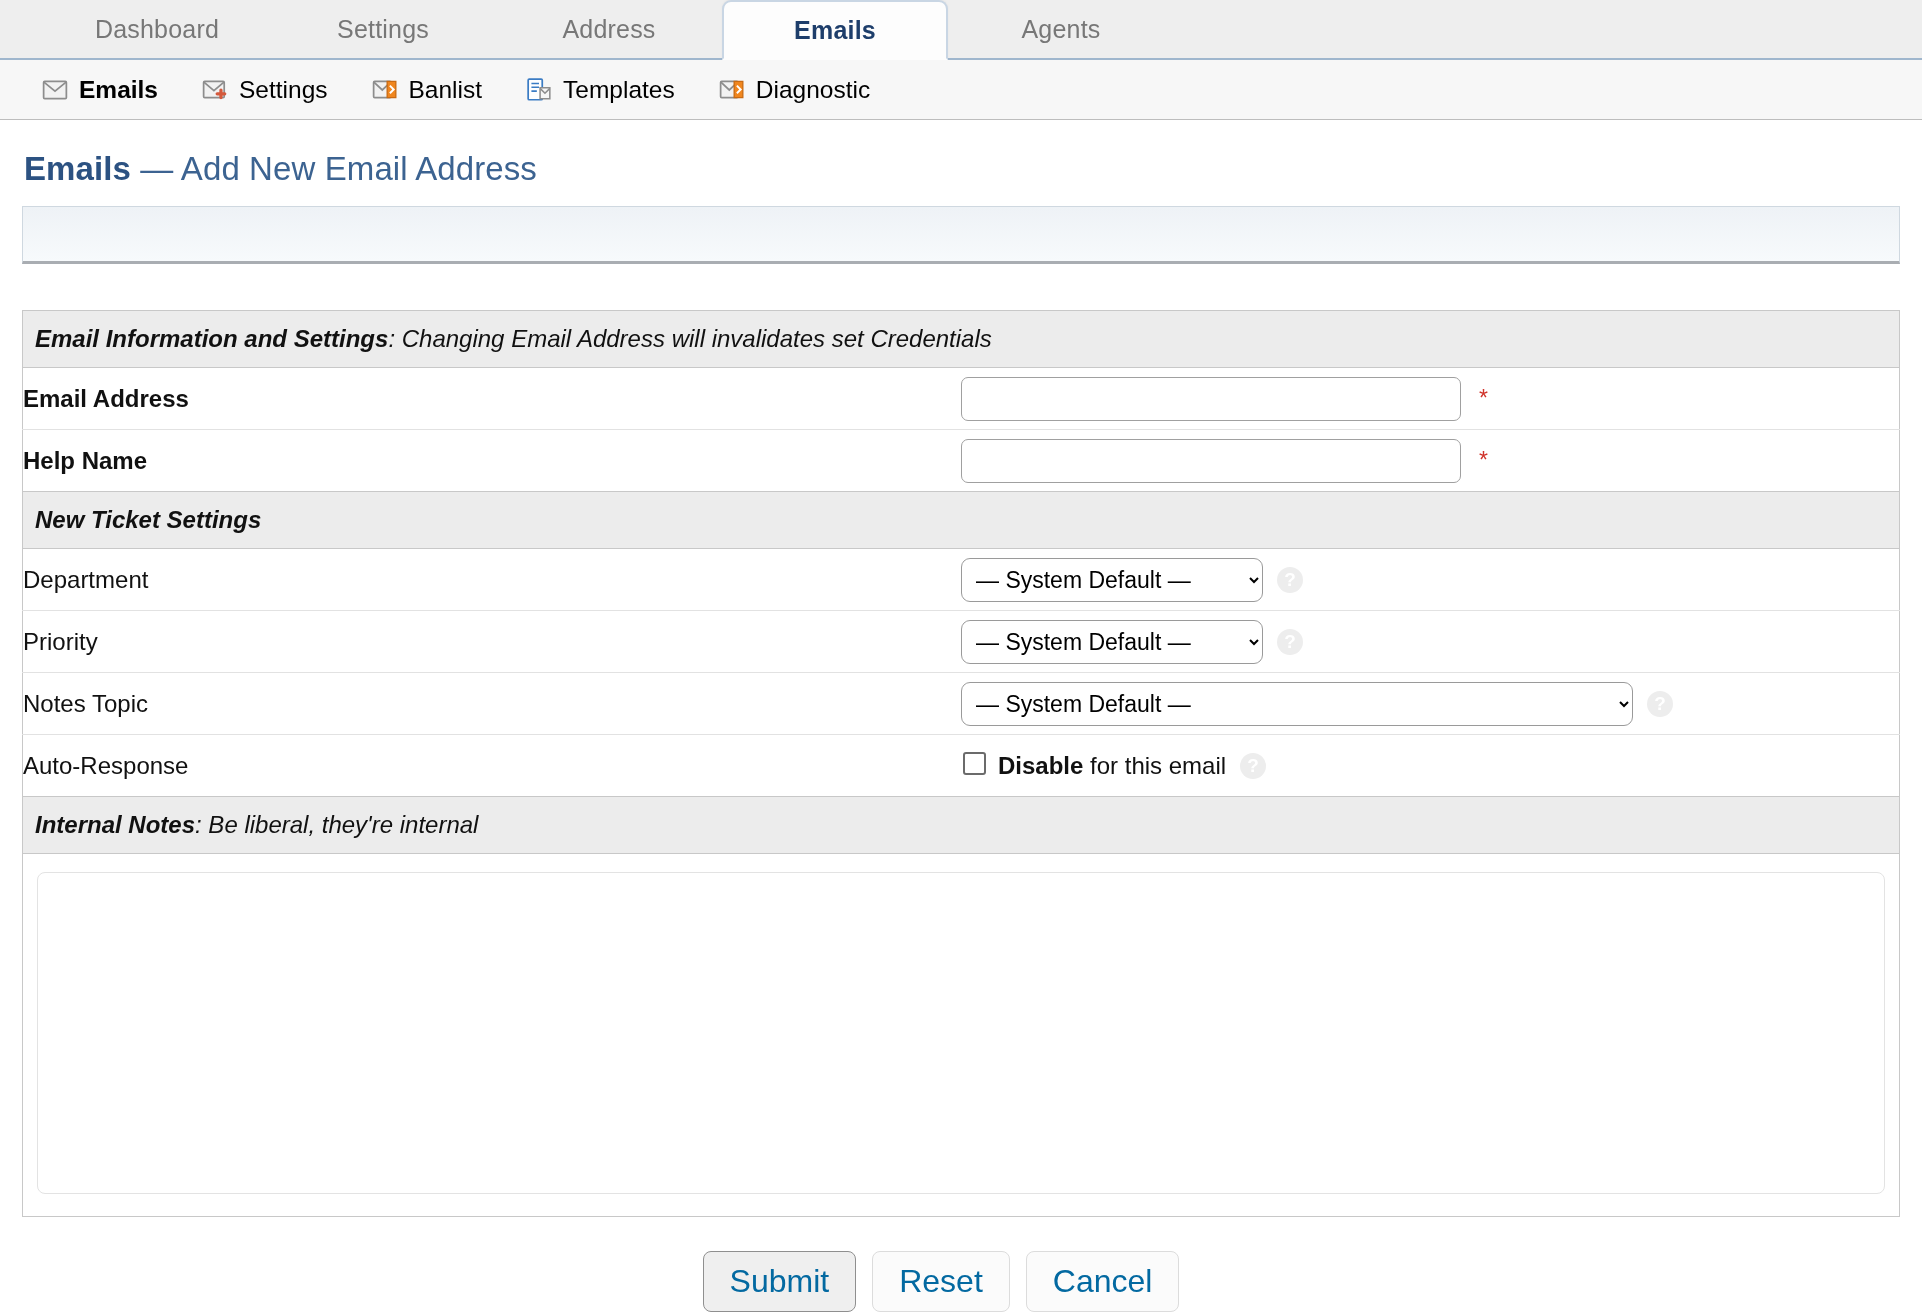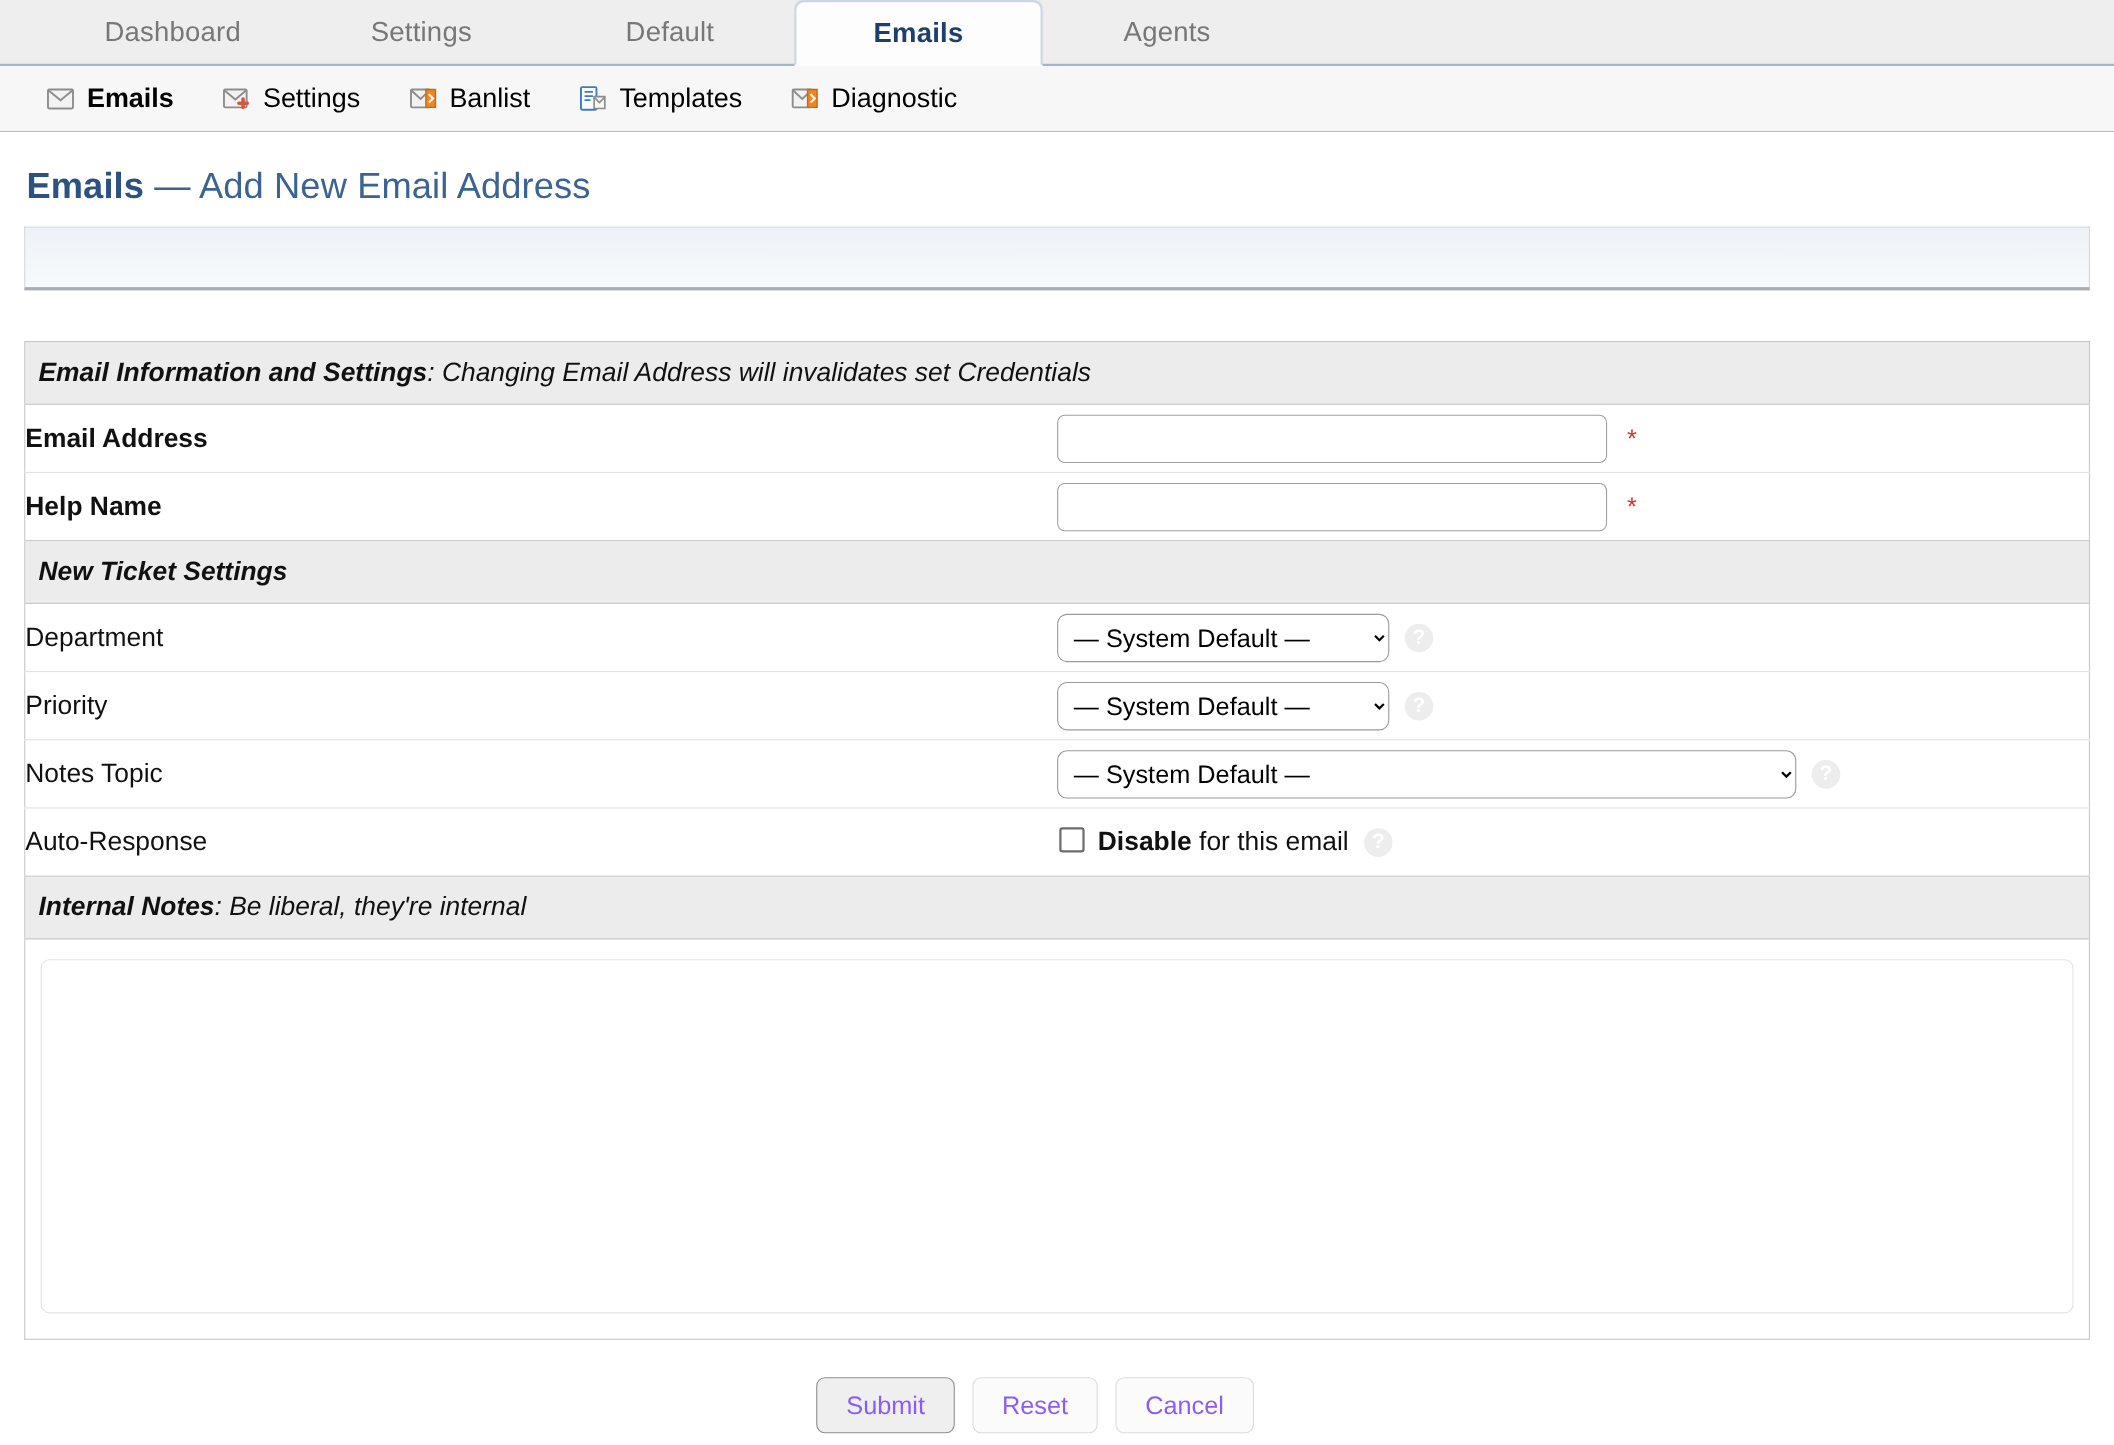--- a/index.html
+++ b/index.html
@@ -180,43 +180,43 @@
 
   
   .btnbar {
     display: flex;
     justify-content: center;
     gap: 16px;
     padding-top: 34px;
     padding-right: 40px;
   }
   .btn {
-    font-size: 23px;
-    font-family: "Liberation Sans", sans-serif;
-    color: #8b5cf6;
+    font-size: 32px;
+    font-family: "Liberation Sans", sans-serif;
+    color: #0369a1;
     padding: 11px 26px;
     border-radius: 8px;
     cursor: pointer;
     background: #fbfbfb;
     border: 1.5px solid #dcdcdc;
   }
   .btn.primary { background: #efefef; border: 1.5px solid #8f8f8f; }
 </style>
 </head>
 <body>
 
 <div class="tabbar">
   <div class="tab">
       <span>Dashboard</span>
     </div>
   <div class="tab">
       <span>Settings</span>
     </div>
   <div class="tab">
-      <span>Default</span>
+      <span>Address</span>
     </div>
   <div class="tab active">
       <span>Emails</span>
     </div>
   <div class="tab">
       <span>Agents</span>
     </div>
 </div>
 
 <div class="subnav">

